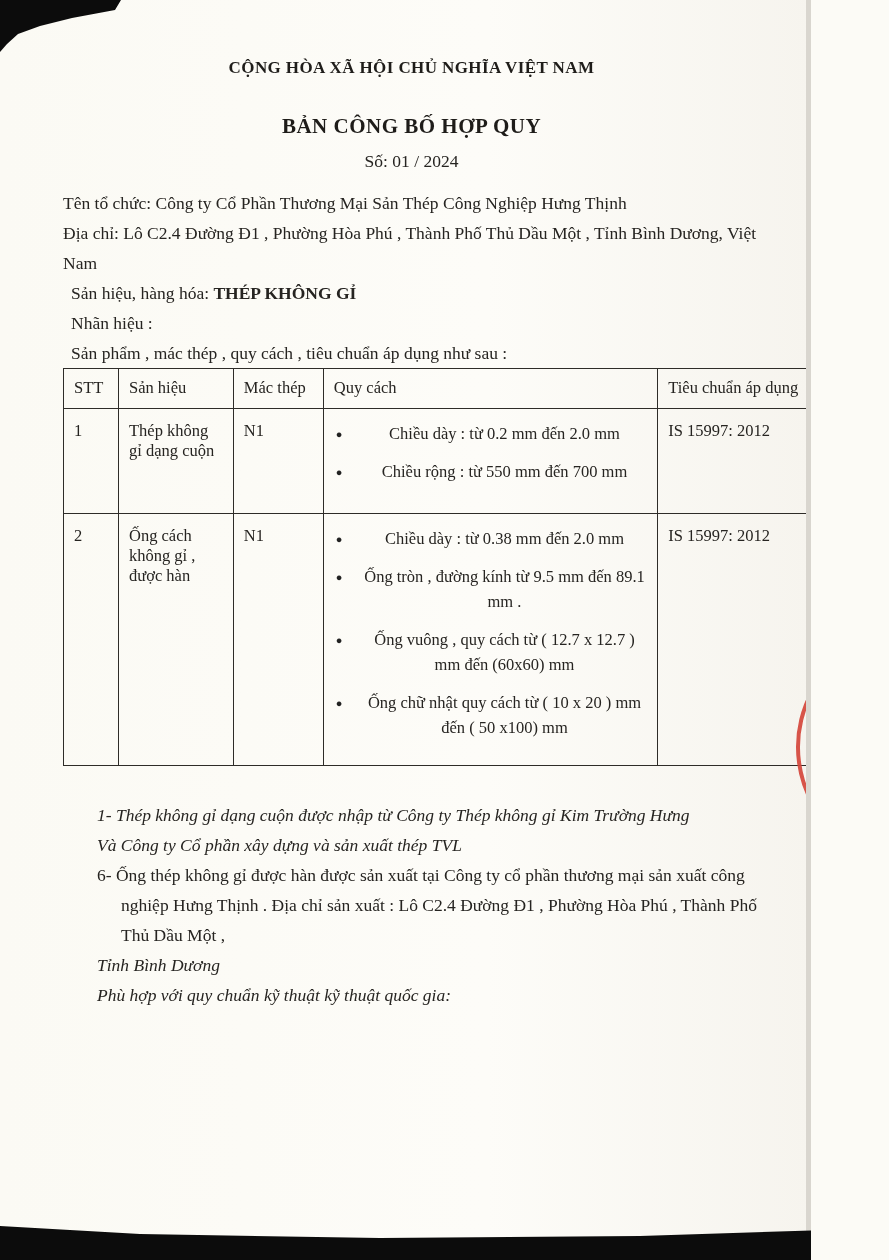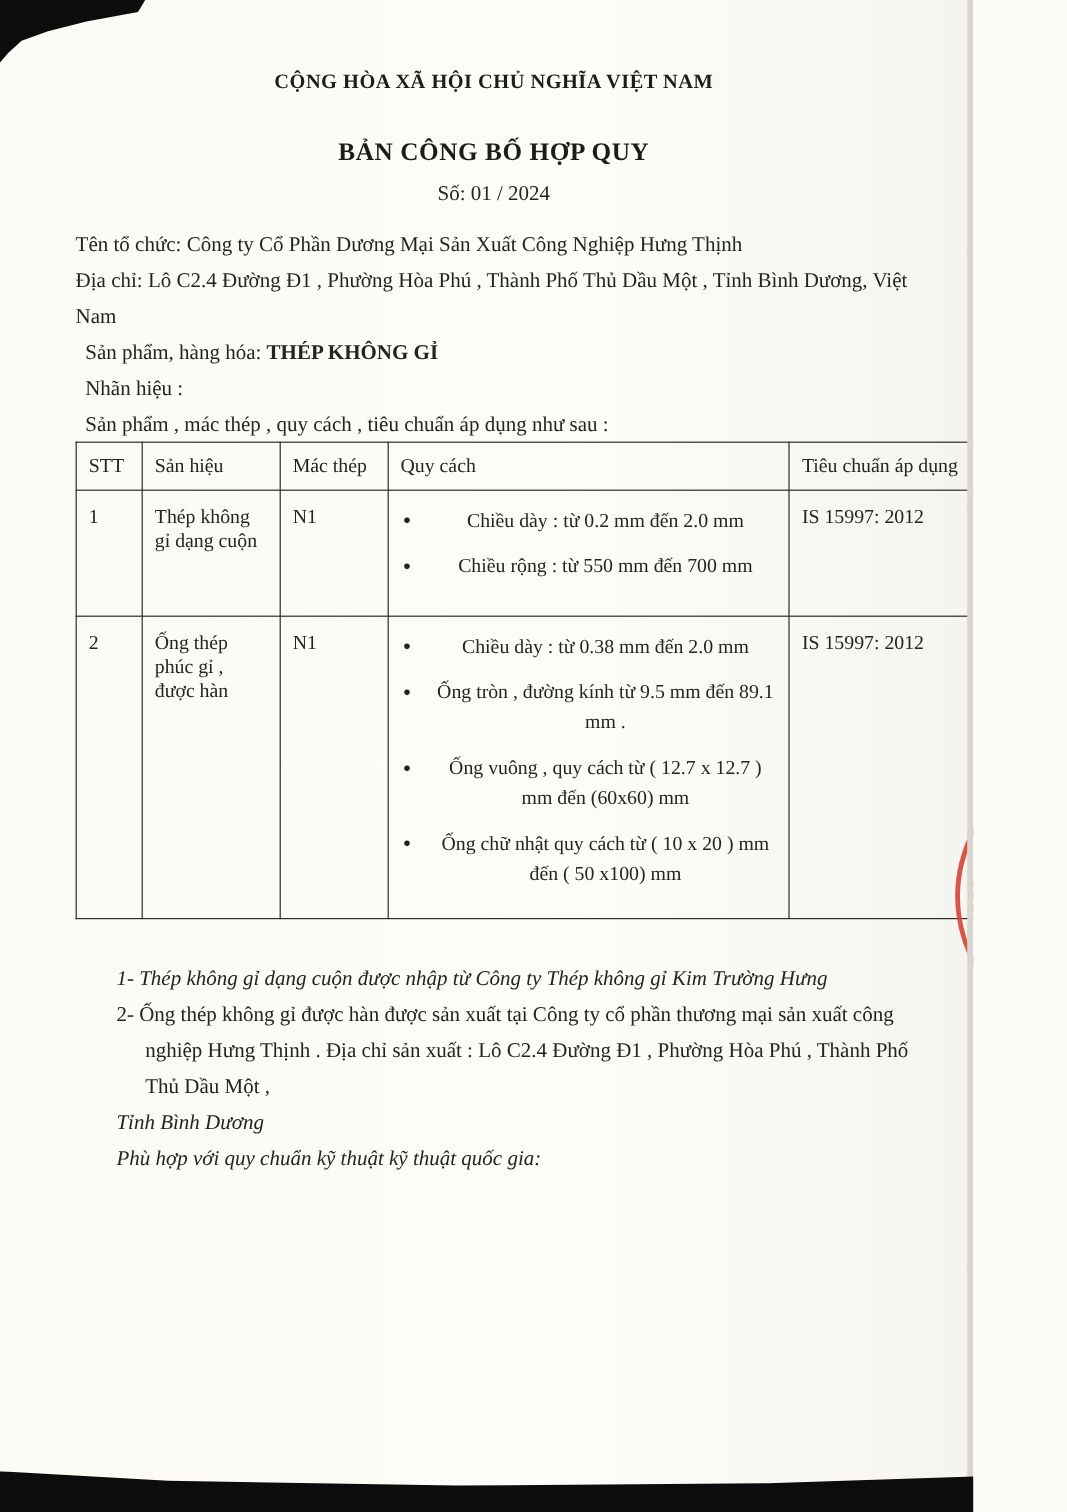--- a/index.html
+++ b/index.html
@@ -101,23 +101,23 @@
   <div class="blob-top-left"></div>
   <div class="blob-bottom"></div>
   <div class="edge-right"></div>
 
   <div class="nat-title">CỘNG HÒA XÃ HỘI CHỦ NGHĨA VIỆT NAM</div>
 
   <div class="doc-title">BẢN CÔNG BỐ HỢP QUY</div>
   <div class="doc-number">Số: 01 / 2024</div>
 
   <div class="block-info">
-    <p class="para">Tên tổ chức: Công ty Cổ Phần Dương Mại Sản Xuất Công Nghiệp Hưng Thịnh</p>
+    <p class="para">Tên tổ chức: Công ty Cổ Phần Thương Mại Sản Thép Công Nghiệp Hưng Thịnh</p>
     <p class="para">Địa chỉ: Lô C2.4 Đường Đ1 , Phường Hòa Phú , Thành Phố Thủ Dầu Một , Tỉnh Bình Dương, Việt Nam</p>
-    <p class="para indent-sm"><span>Sản phẩm, hàng hóa: </span><span class="bold">THÉP KHÔNG GỈ</span></p>
+    <p class="para indent-sm"><span>Sản hiệu, hàng hóa: </span><span class="bold">THÉP KHÔNG GỈ</span></p>
     <p class="para indent-sm">Nhãn hiệu :</p>
     <p class="para indent-sm">Sản phẩm , mác thép , quy cách , tiêu chuẩn áp dụng như sau :</p>
   </div>
 
   <table class="spec">
     <colgroup>
       <col style="width:55px">
         <col style="width:115px">
         <col style="width:90px">
         <col style="width:335px">
@@ -140,38 +140,39 @@
         <td class="c-quycach">
           <ul class="qc-list">
             <li>Chiều dày : từ 0.2 mm đến 2.0 mm</li>
             <li>Chiều rộng : từ 550 mm đến 700 mm</li>
           </ul>
         </td>
         <td>IS 15997: 2012</td>
       </tr>
       <tr style="height:238px">
         <td class="c-stt">2</td>
-        <td class="cell-justify">Ống thép phúc gỉ , được hàn</td>
+        <td class="cell-justify">Ống cách không gỉ , được hàn</td>
         <td class="c-mac">N1</td>
         <td class="c-quycach">
           <ul class="qc-list">
             <li>Chiều dày : từ 0.38 mm đến 2.0 mm</li>
             <li>Ống tròn , đường kính từ 9.5 mm đến 89.1 mm .</li>
             <li>Ống vuông , quy cách từ ( 12.7 x 12.7 ) mm đến (60x60) mm</li>
             <li>Ống chữ nhật quy cách từ ( 10 x 20 ) mm đến ( 50 x100) mm</li>
           </ul>
         </td>
         <td>IS 15997: 2012</td>
       </tr>
     </tbody>
   </table>
 
   <div class="notes">
     <div class="note-line">1- Thép không gỉ dạng cuộn được nhập từ Công ty Thép không gỉ Kim Trường Hưng</div>
-    <div class="note-hang">2- Ống thép không gỉ được hàn được sản xuất tại Công ty cổ phần thương mại sản xuất công nghiệp Hưng Thịnh . Địa chỉ sản xuất : Lô C2.4 Đường Đ1 , Phường Hòa Phú , Thành Phố Thủ Dầu Một ,</div>
+    <div class="note-line">Và Công ty Cổ phần xây dựng và sản xuất thép TVL</div>
+    <div class="note-hang">6- Ống thép không gỉ được hàn được sản xuất tại Công ty cổ phần thương mại sản xuất công nghiệp Hưng Thịnh . Địa chỉ sản xuất : Lô C2.4 Đường Đ1 , Phường Hòa Phú , Thành Phố Thủ Dầu Một ,</div>
     <div class="note-line">Tỉnh Bình Dương</div>
     <div class="note-line">Phù hợp với quy chuẩn kỹ thuật kỹ thuật quốc gia:</div>
   </div>
 
   <svg class="stamp" viewBox="0 0 250 250">
     <g fill="none" stroke="#d5473c">
       <circle cx="125" cy="125" r="116" stroke-width="4"></circle>
       <circle cx="125" cy="125" r="78" stroke-width="2.5"></circle>
     </g>
     <defs>

